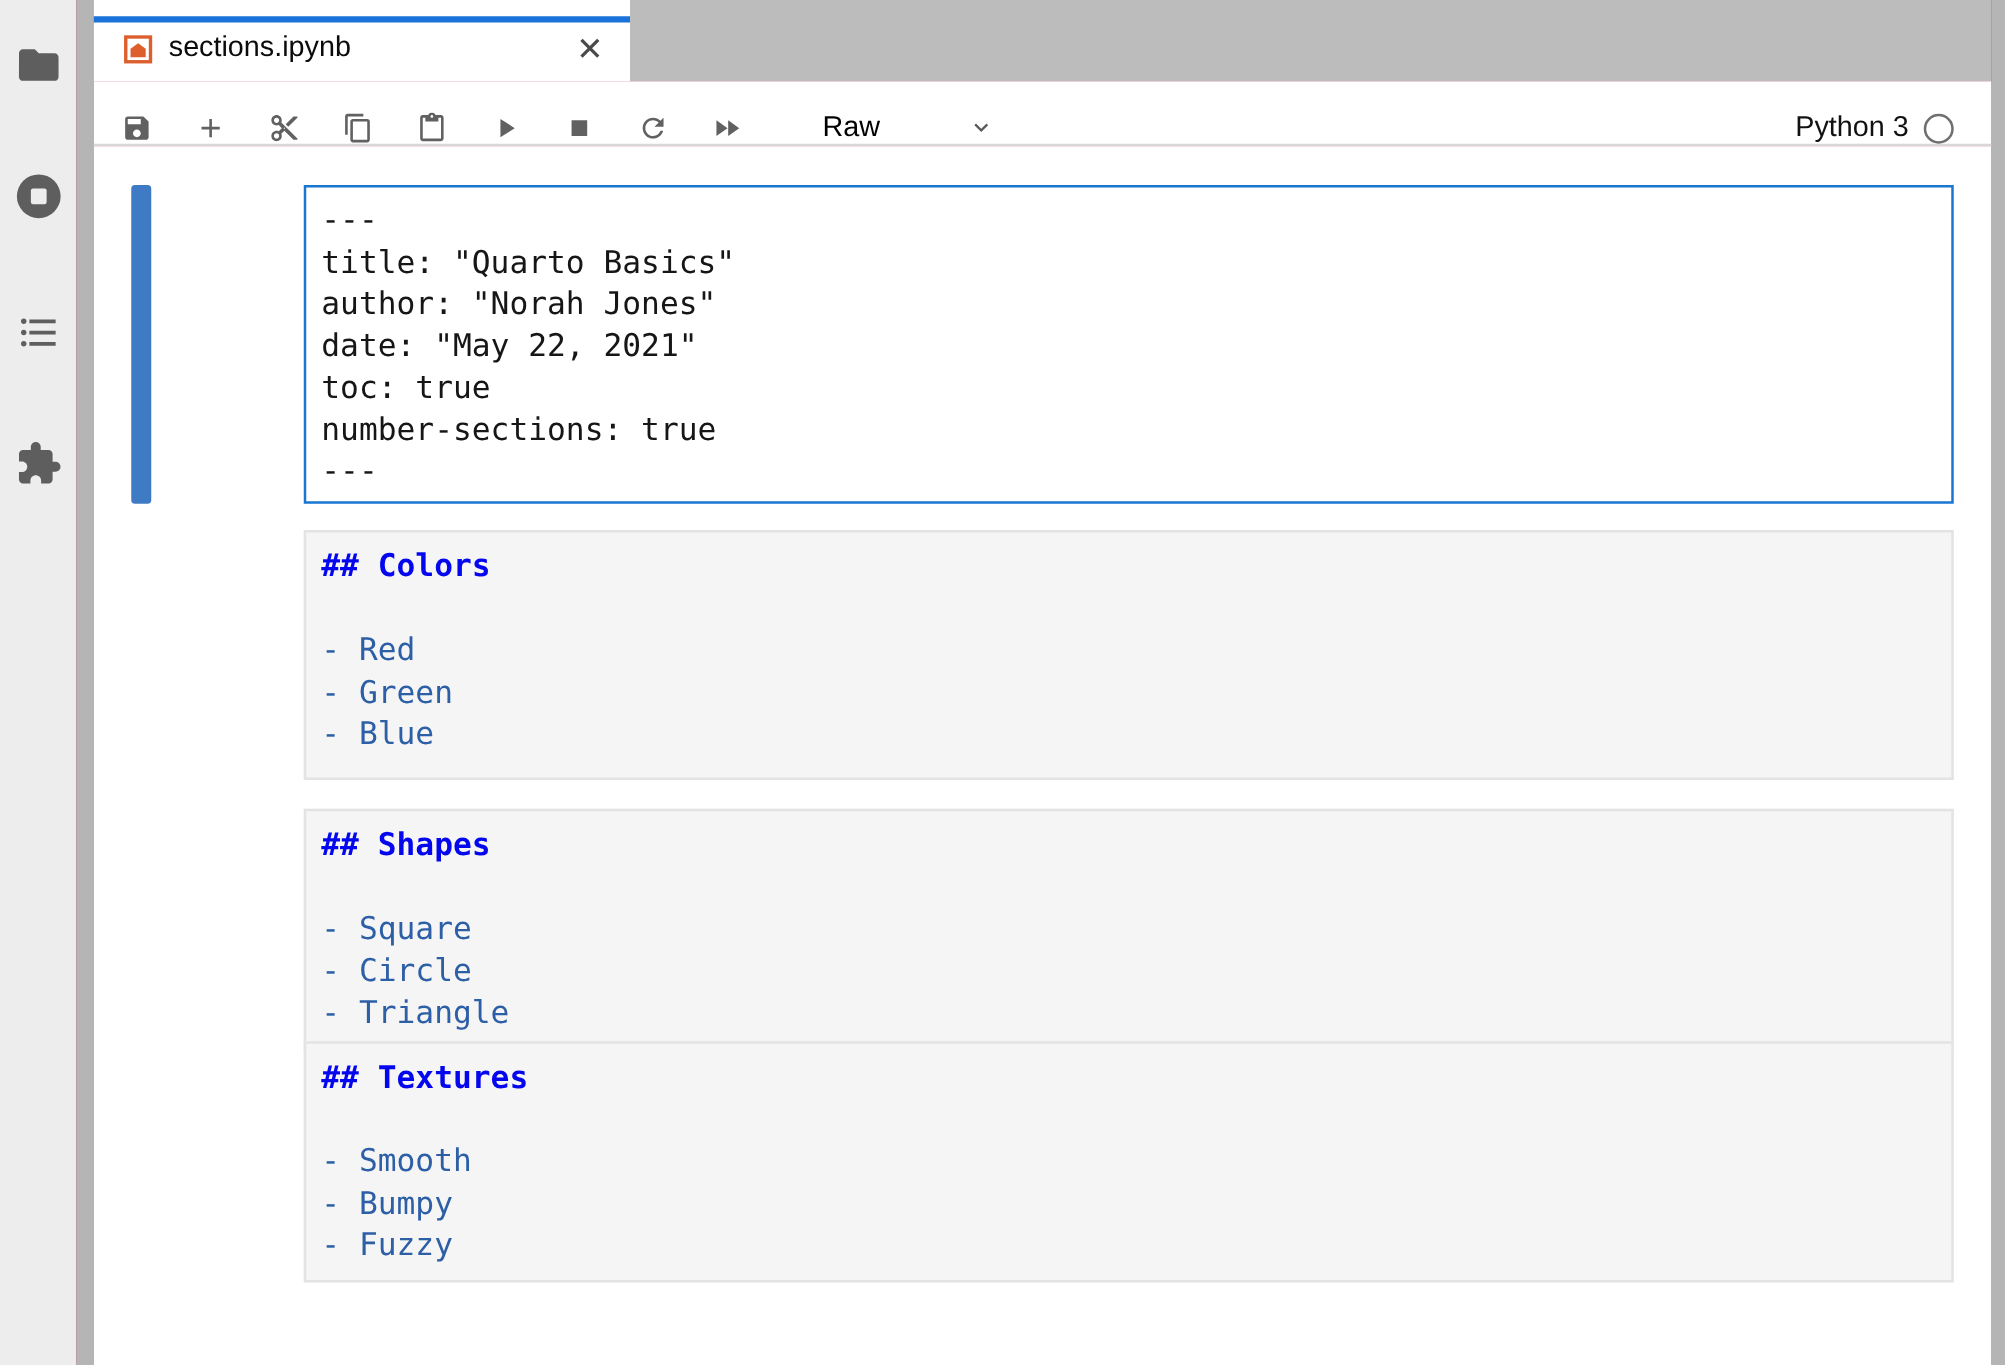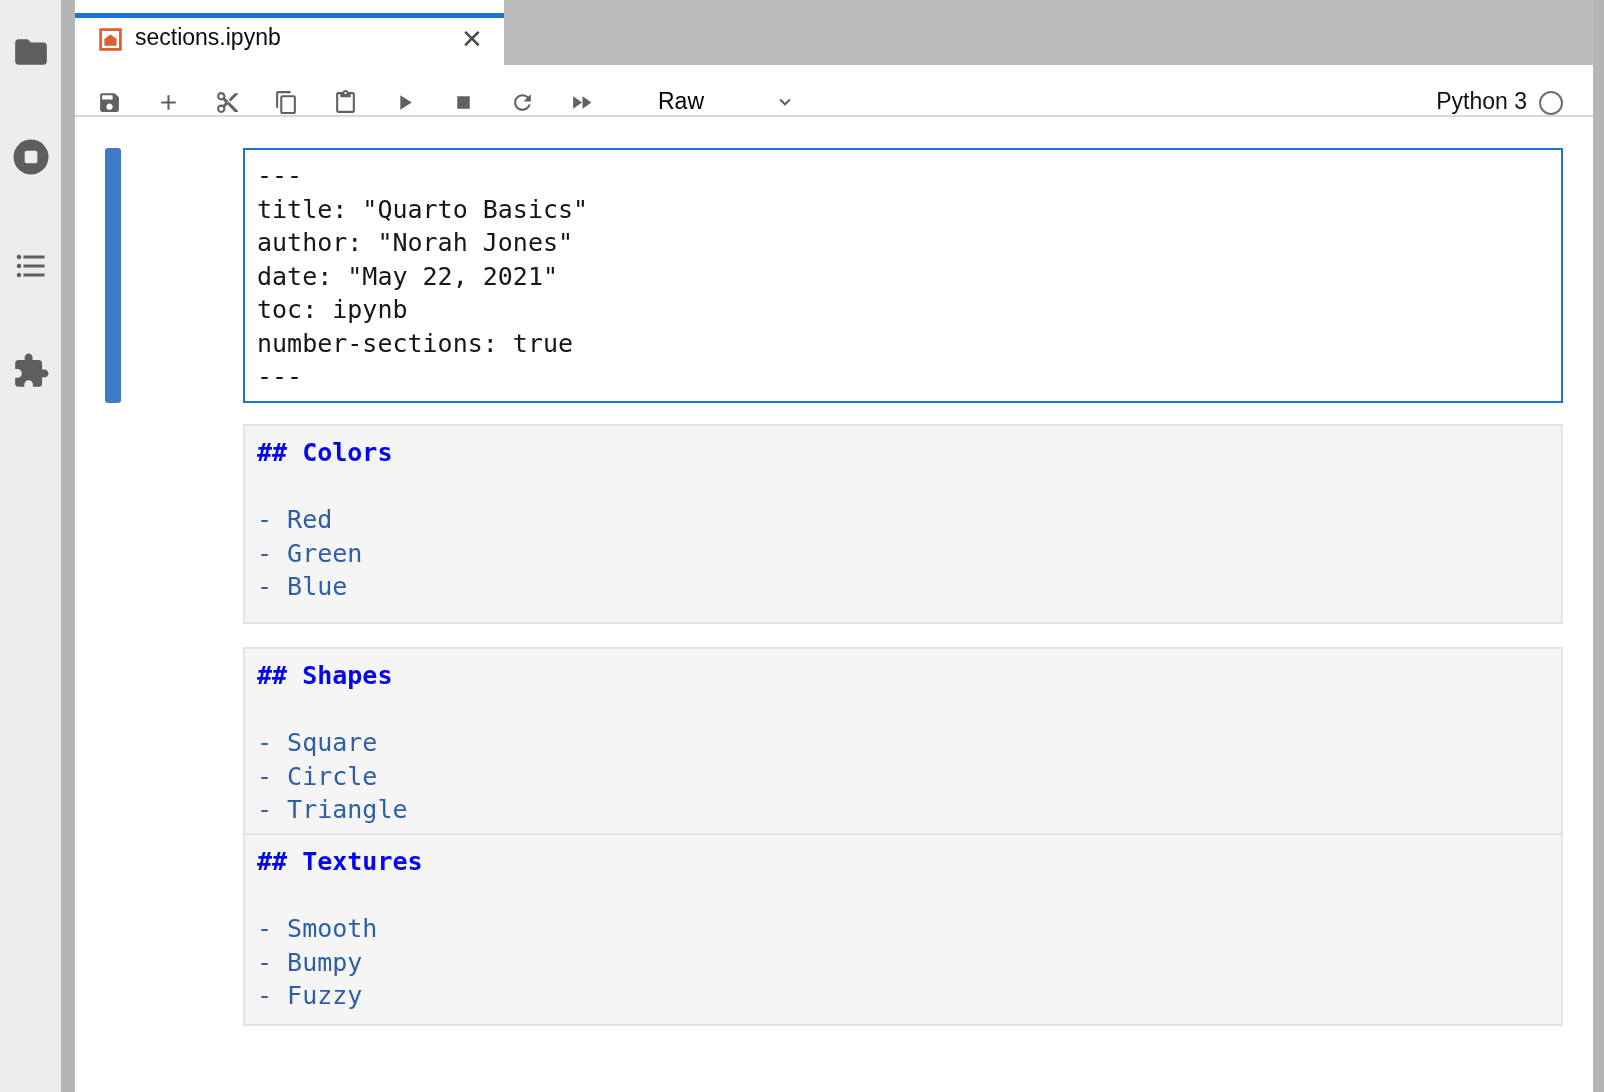--- a/index.html
+++ b/index.html
@@ -162,21 +162,21 @@
 
   <div class="content">
 
     <div class="collapser"></div>
 
     <div class="cell cell-raw mono" id="cell-raw">
       <div class="line">---</div>
       <div class="line">title: "Quarto Basics"</div>
       <div class="line">author: "Norah Jones"</div>
       <div class="line">date: "May 22, 2021"</div>
-      <div class="line">toc: ipynb</div>
+      <div class="line">toc: true</div>
       <div class="line">number-sections: true</div>
       <div class="line">---</div>
     </div>
 
     <div class="cell cell-md mono" id="cell-colors">
       <div class="line md-header">## Colors</div>
       <div class="line"></div>
       <div class="line md-item">- Red</div>
       <div class="line md-item">- Green</div>
       <div class="line md-item">- Blue</div>

